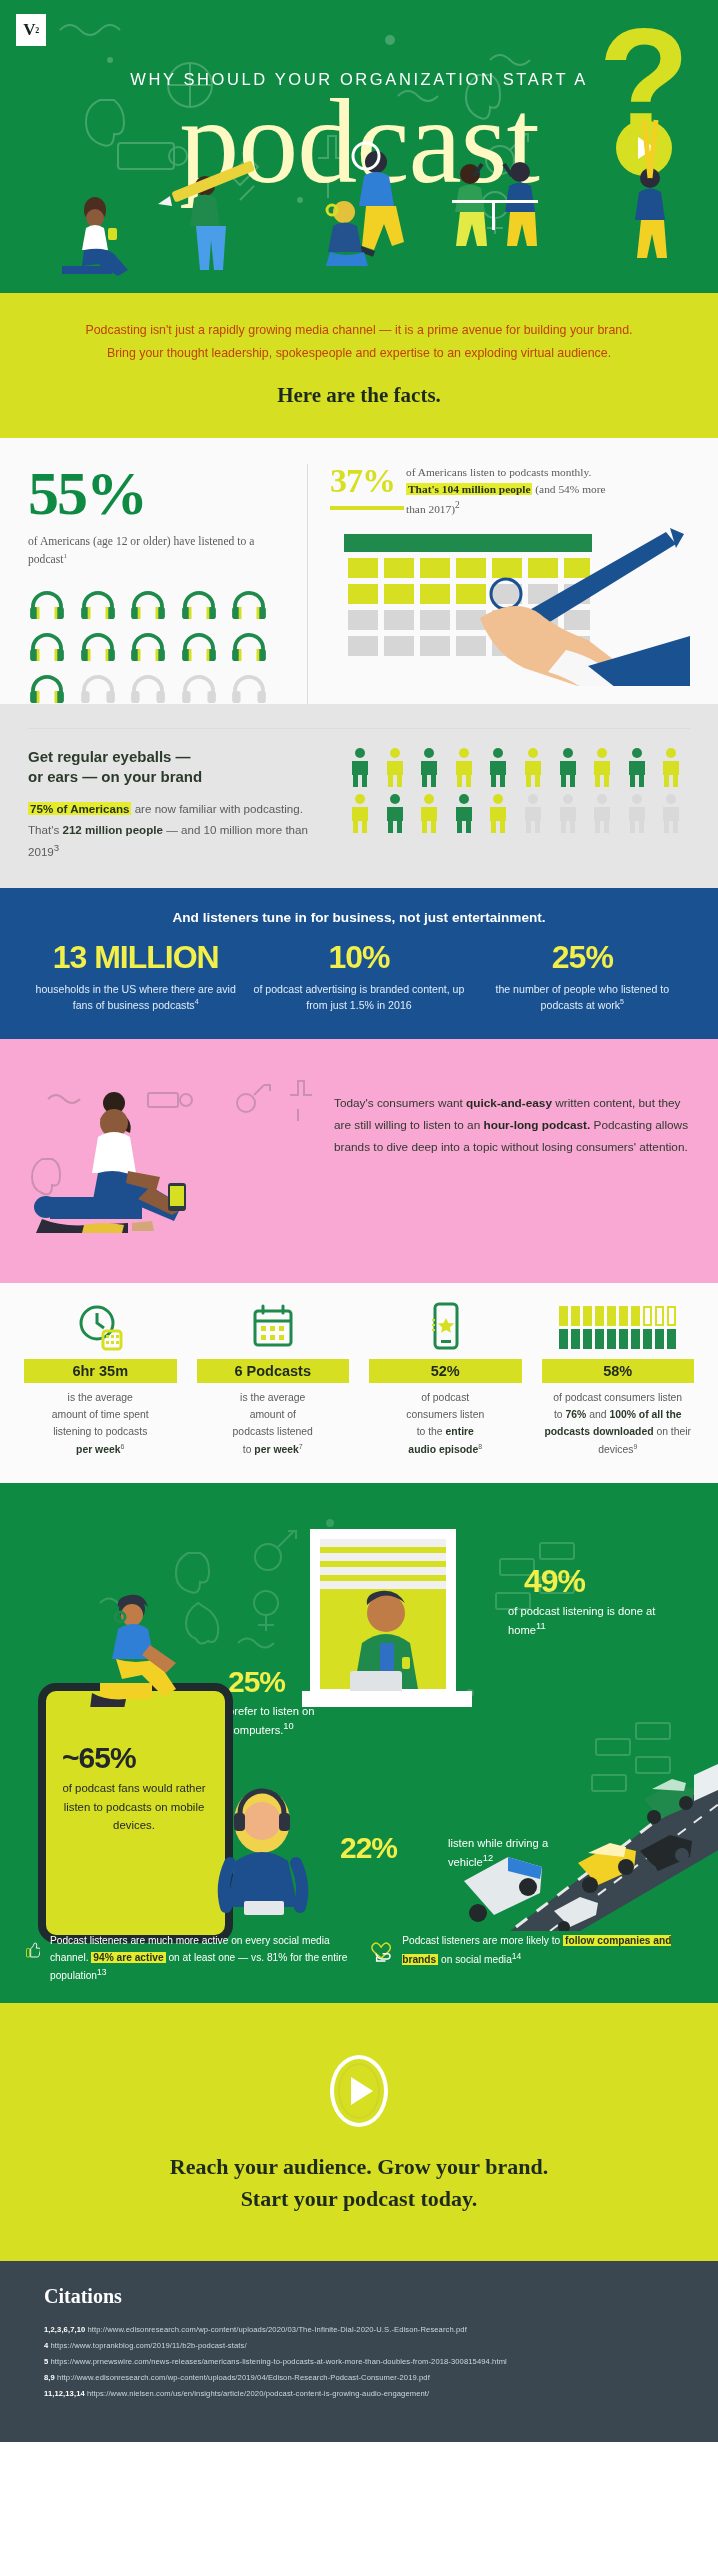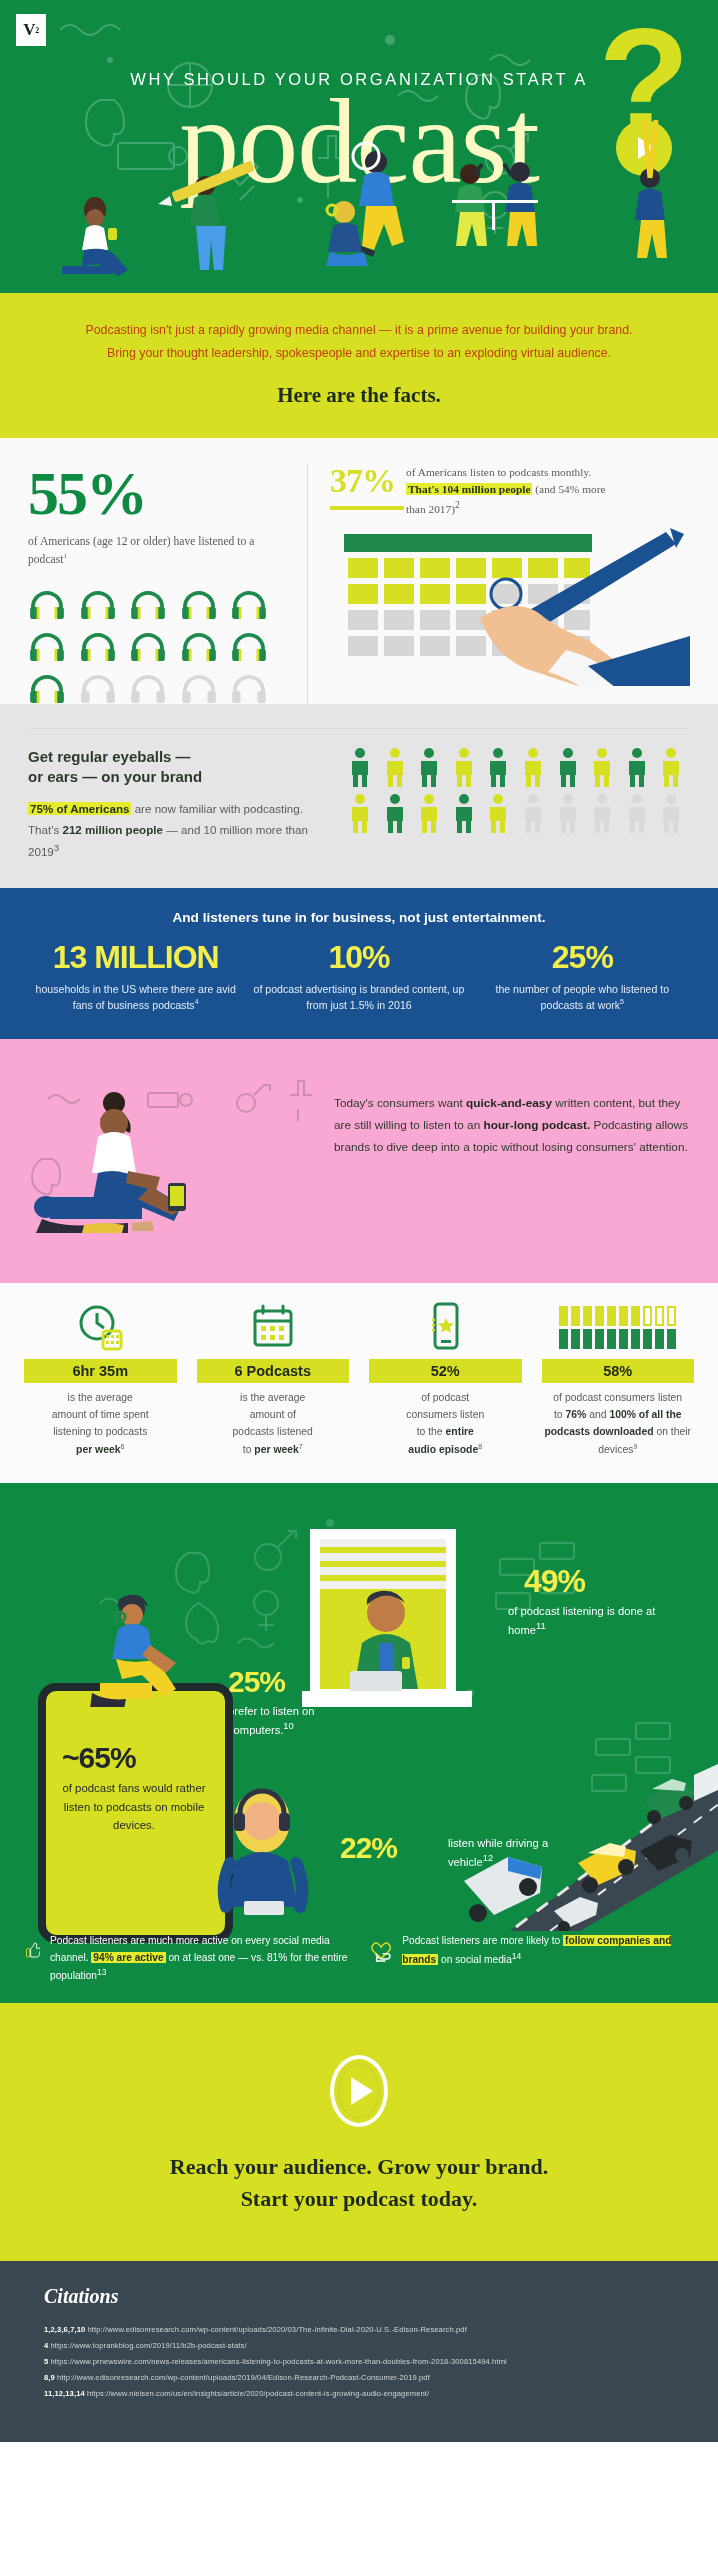--- a/index.html
+++ b/index.html
@@ -183,21 +183,21 @@
   }
   .cta h3 {
     font-family: "Liberation Serif", serif;
     font-size: 22px; color: #1d2b1d; font-weight: 700; line-height: 1.45;
   }
 
   
   .cites { background: #3a4750; padding: 24px 44px 40px; }
   .cites h4 {
     font-family: "Liberation Serif", serif;
-    color: #fff; font-size: 20px; font-weight: 700; margin-bottom: 14px; font-style: italic;
+    color: #fff; font-size: 20px; font-weight: 700; margin-bottom: 14px;
   }
   .cite {
     color: #cfd6da; font-size: 7.6px; line-height: 2.1; letter-spacing: .1px;
   }
   .cite b { color: #fff; font-weight: 700; }
 </style>
 </head>
 <body>
 
 <div class="page">

